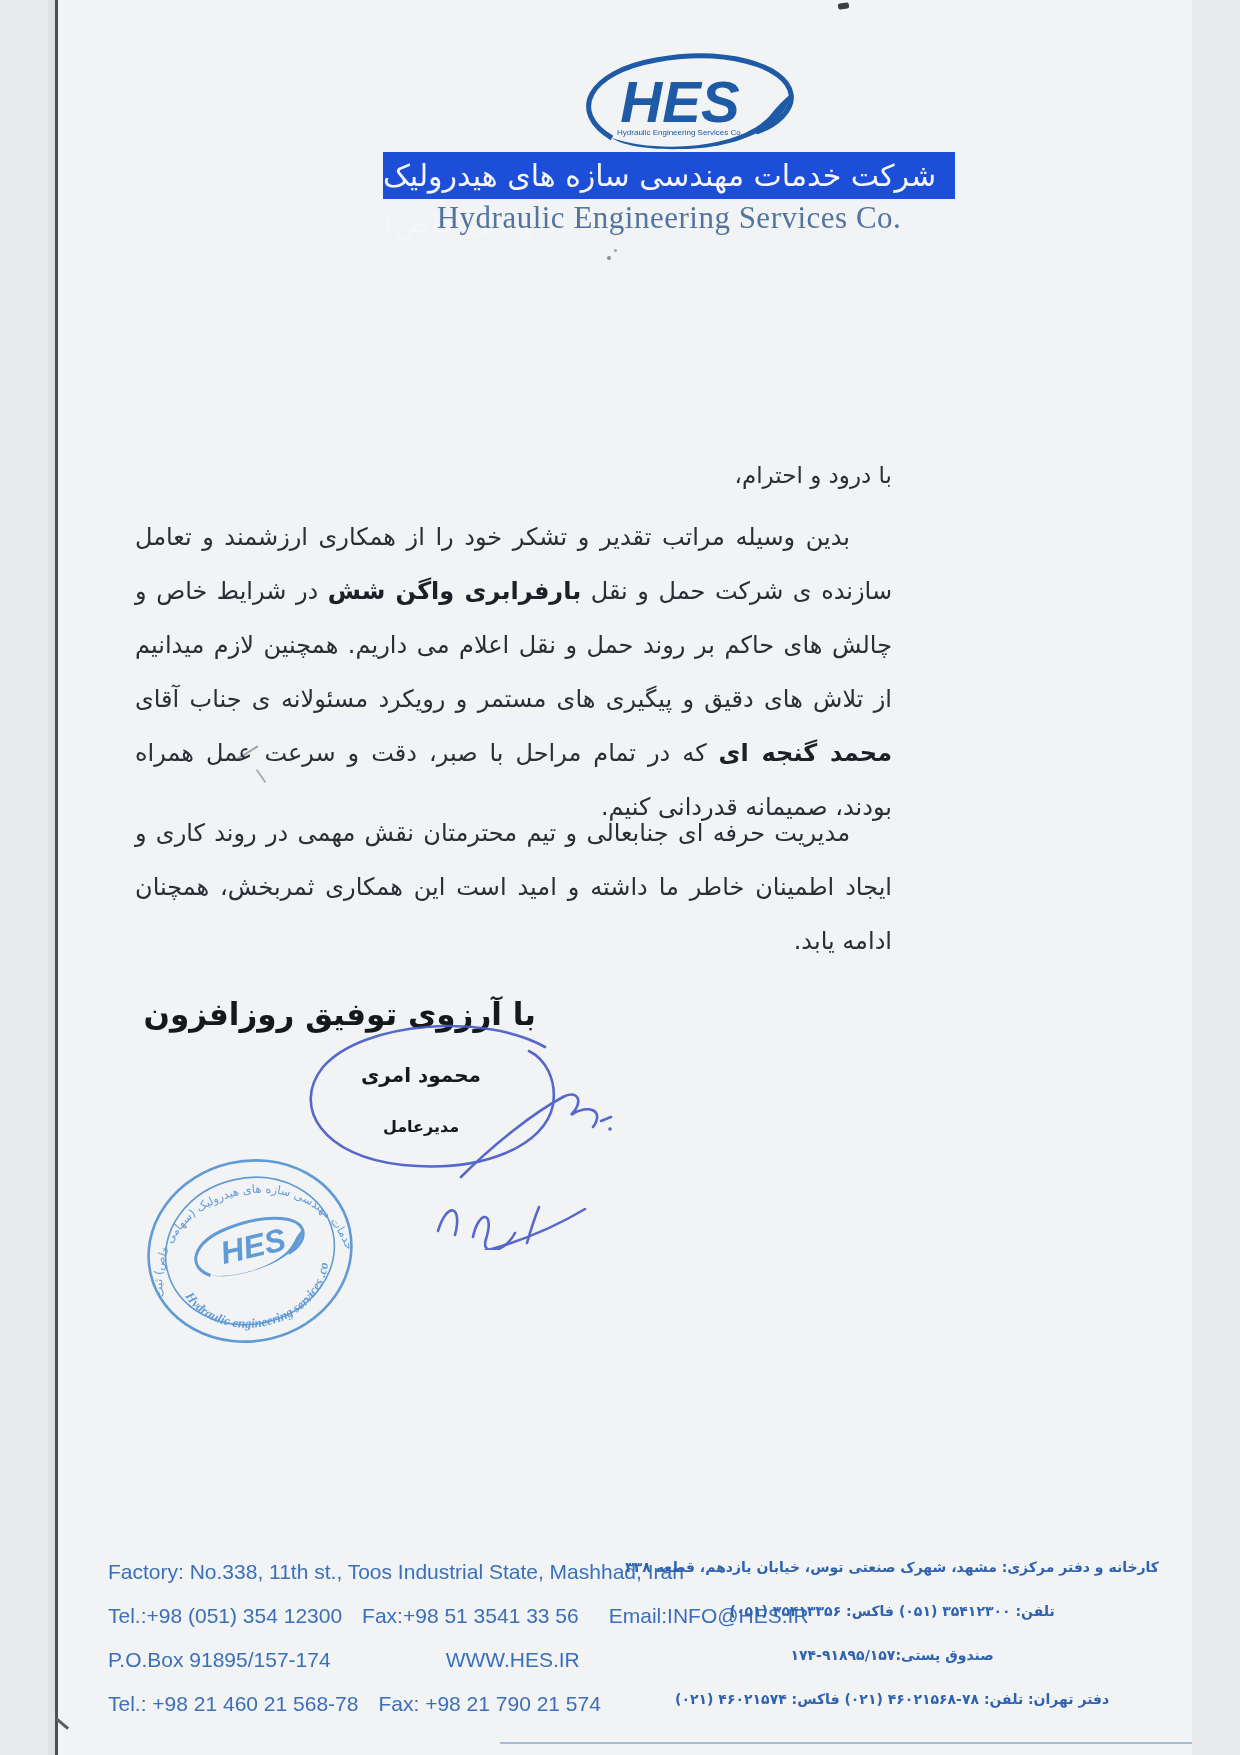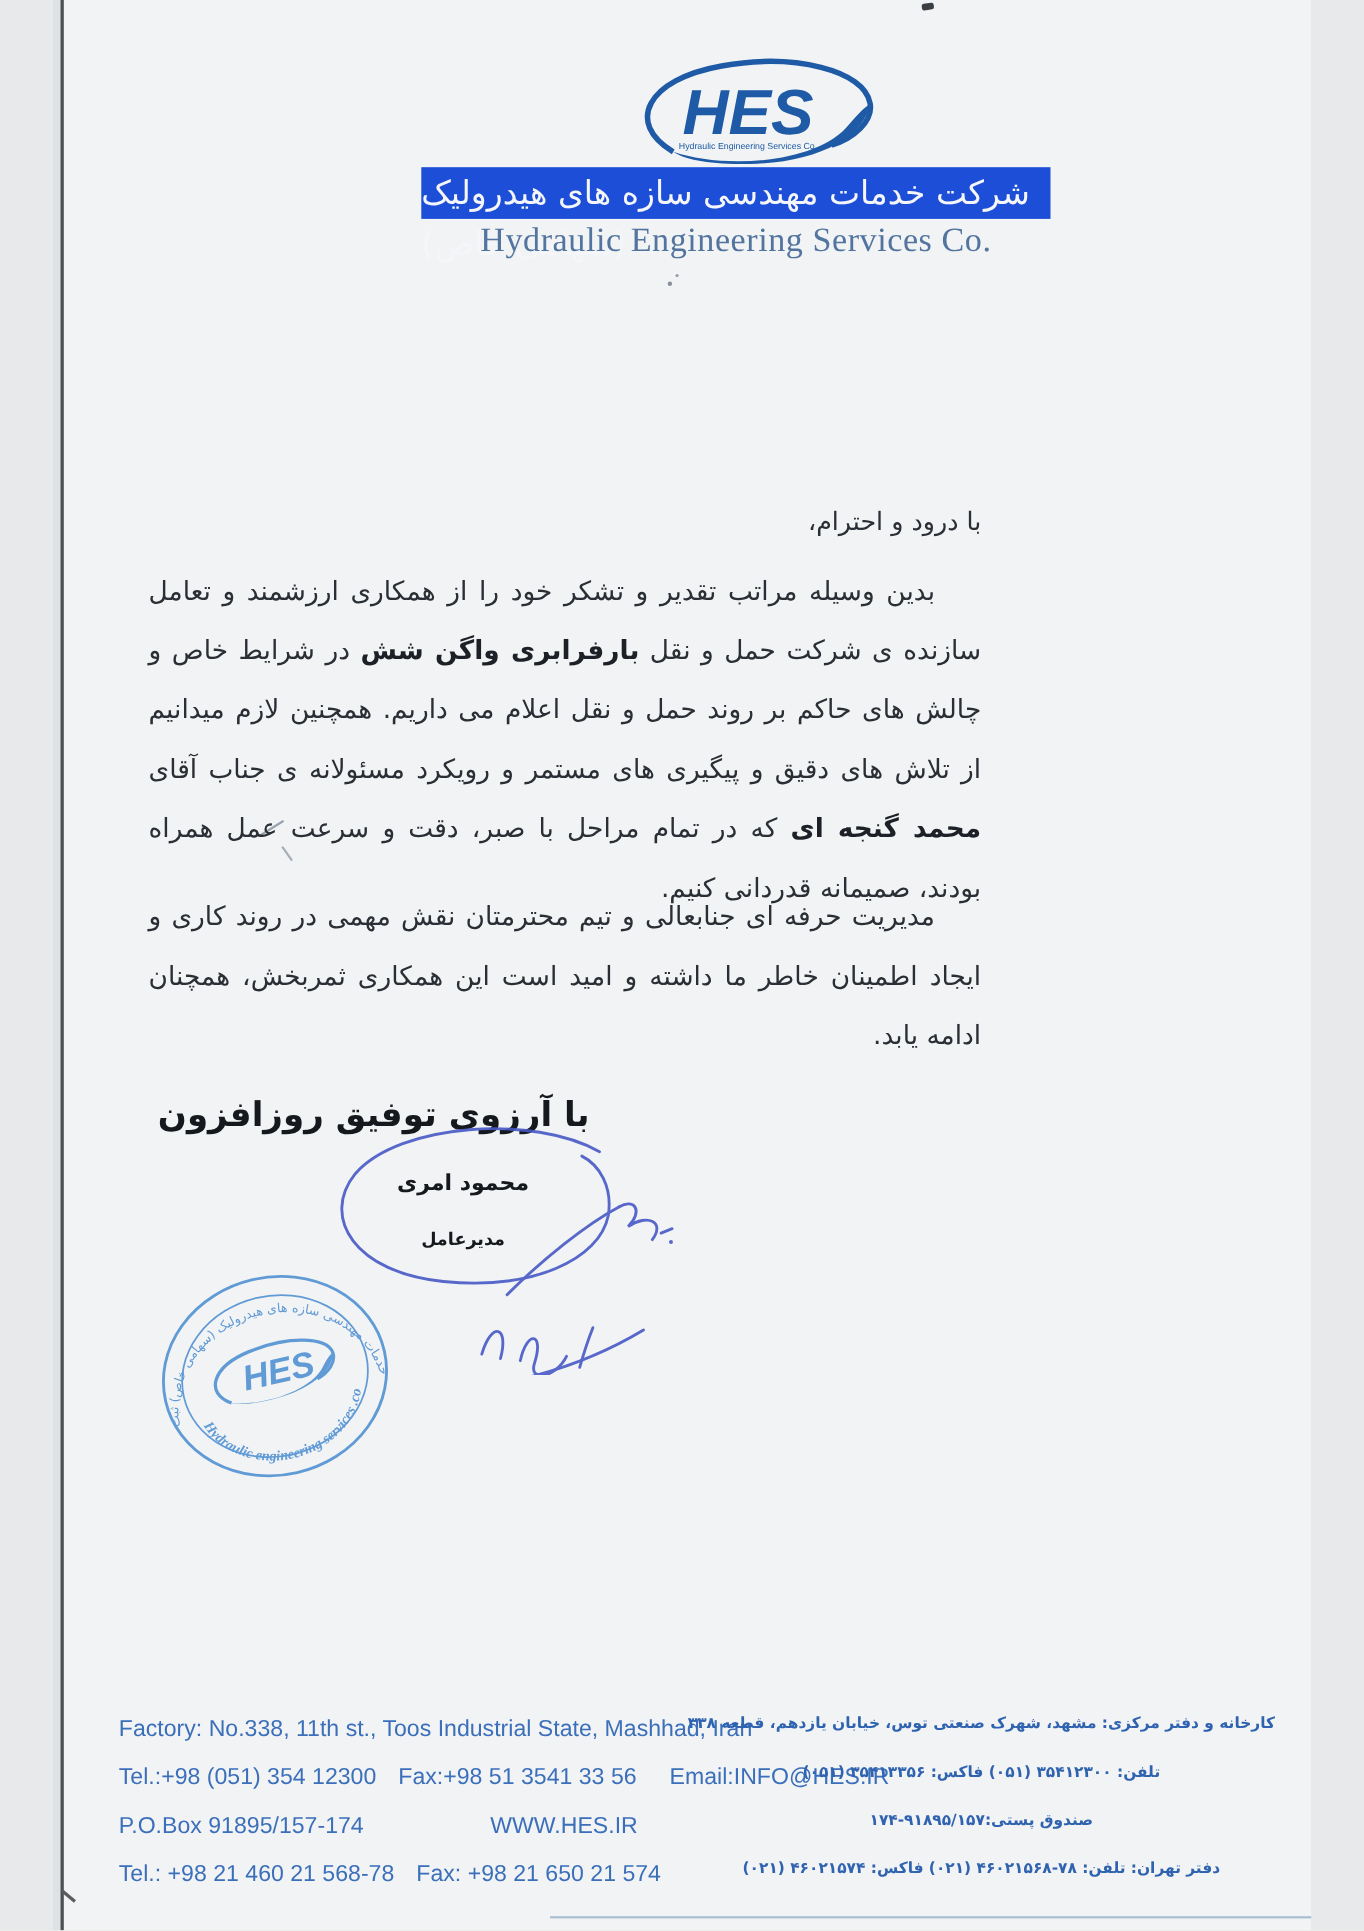--- a/index.html
+++ b/index.html
@@ -139,21 +139,21 @@
 
   <div class="f-en">
     <div><span>Factory: No.338, 11th st., Toos Industrial State, Mashhad, Iran</span></div>
     <div>
       <span>Tel.:+98 (051) 354 12300</span><span class="gap-s">Fax:+98 51 3541 33 56</span><span class="gap-m">Email:INFO@HES.IR</span>
     </div>
     <div>
       <span>P.O.Box 91895/157-174</span><span class="gap-xl">WWW.HES.IR</span>
     </div>
     <div>
-      <span>Tel.: +98 21 460 21 568-78</span><span class="gap-s">Fax: +98 21 650 21 574</span>
+      <span>Tel.: +98 21 460 21 568-78</span><span class="gap-s">Fax: +98 21 790 21 574</span>
     </div>
   </div>
 
   <div class="f-fa">
     <div>کارخانه و دفتر مرکزی: مشهد، شهرک صنعتی توس، خیابان یازدهم، قطعه ۳۳۸</div>
     <div>تلفن: ۳۵۴۱۲۳۰۰ (۰۵۱)  فاکس: ۳۵۴۱۳۳۵۶ (۰۵۱)</div>
     <div>صندوق پستی:۹۱۸۹۵/۱۵۷-۱۷۴</div>
     <div>دفتر تهران: تلفن: ۷۸-۴۶۰۲۱۵۶۸ (۰۲۱) فاکس: ۴۶۰۲۱۵۷۴ (۰۲۱)</div>
   </div>
 

